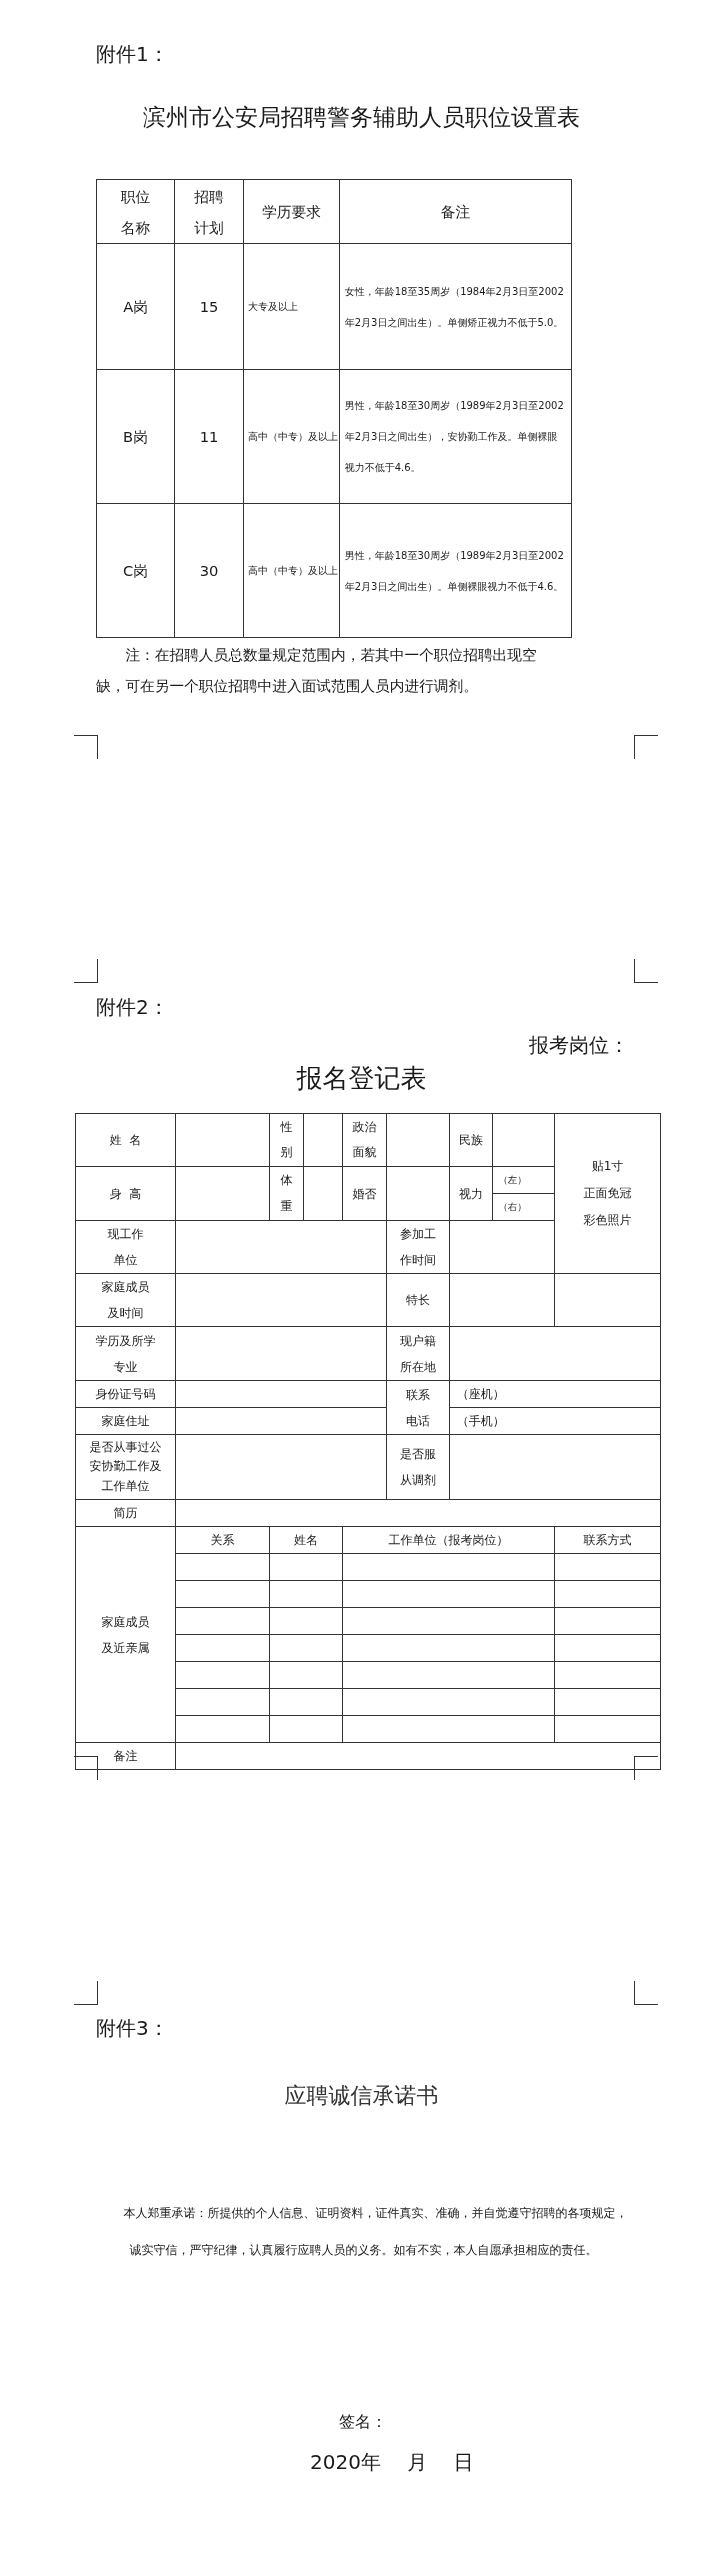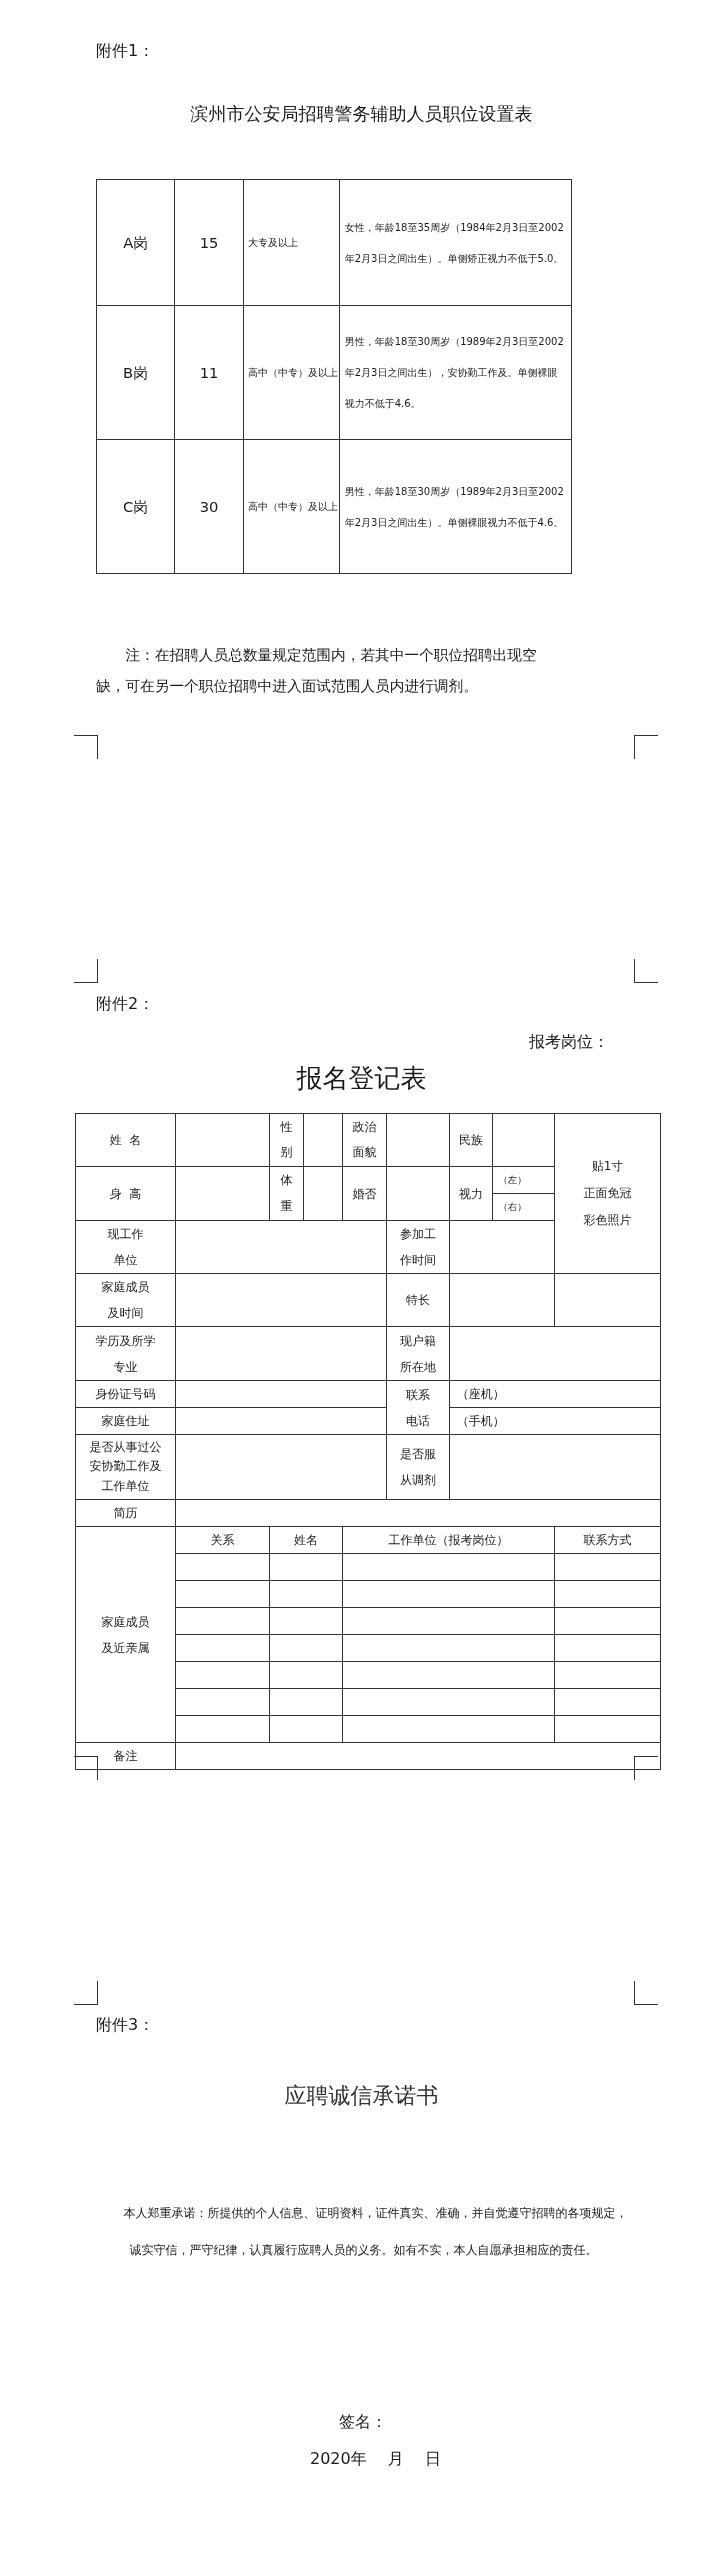--- a/index.html
+++ b/index.html
@@ -1,22 +1,22 @@
 <!DOCTYPE html>
 <html style="font-size:10.7px"><head>
 <meta charset="utf-8">
 <style>
   html, body { margin: 0; padding: 0; background: #ffffff; }
   body {
     width: 723px; height: 2576px; position: relative; overflow: hidden;
     font-family: "DejaVu Sans", "Liberation Sans", sans-serif; color: #1a1a1a;
   }
   .abs { position: absolute; }
-  .attach-label { font-size: 16px; }
-  .title1 { font-size: 18px; width: 723px; left: 0; text-align: center; letter-spacing: 0px; }
+  .attach-label { font-size: 20px; }
+  .title1 { font-size: 23px; width: 723px; left: 0; text-align: center; letter-spacing: 0px; }
   .title2 { font-size: 26px; width: 723px; left: 0; text-align: center; }
   .title3 { font-size: 22px; width: 723px; left: 0; text-align: center; color: #333; }
   .mark { position: absolute; border-color: #333; border-style: solid; border-width: 0; width: 23px; height: 23px; }
   .mark.tl { border-right-width: 1px; border-top-width: 1px; }   
   .mark.tr { border-left-width: 1px; border-top-width: 1px; }    
   .mark.bl { border-right-width: 1px; border-bottom-width: 1px; } 
   .mark.br { border-left-width: 1px; border-bottom-width: 1px; }  
 
   table { border-collapse: collapse; table-layout: fixed; }
   td { border: 1px solid #333; padding: 0; text-align: center; vertical-align: middle; }
@@ -44,20 +44,32 @@
 <div class="abs title1" style="top:102px;">滨州市公安局招聘警务辅助人员职位设置表</div>
 
 <table id="t1">
   <colgroup>
     <col style="width:78px">
       <col style="width:69px">
       <col style="width:96px">
       <col style="width:232px">
   </colgroup>
   <tbody>
+      <tr style="height:64px">
+    <td>
+      <div>职位</div>
+      <div>名称</div>
+    </td>
+    <td>
+      <div>招聘</div>
+      <div>计划</div>
+    </td>
+    <td>学历要求</td>
+    <td>备注</td>
+  </tr>
   <tr style="height:126px">
     <td>A岗</td>
     <td>15</td>
     <td class="edu">大专及以上</td>
     <td class="remark">女性，年龄18至35周岁（1984年2月3日至2002年2月3日之间出生）。单侧矫正视力不低于5.0。</td>
   </tr>
   <tr style="height:134px">
     <td>B岗</td>
     <td>11</td>
     <td class="edu">高中（中专）及以上</td>
@@ -270,14 +282,14 @@
 
 <div class="mark tl" style="left:74px; top:1756px;"></div>
 <div class="mark tr" style="left:634px; top:1756px;"></div>
 <div class="mark bl" style="left:74px; top:1981px;"></div>
 <div class="mark br" style="left:634px; top:1981px;"></div>
 
 <div class="abs attach-label" style="left:96px; top:2015px;">附件3：</div>
 <div class="abs title3" style="top:2081px;">应聘诚信承诺书</div>
 <div class="abs para3">本人郑重承诺：所提供的个人信息、证明资料，证件真实、准确，并自觉遵守招聘的各项规定，诚实守信，严守纪律，认真履行应聘人员的义务。如有不实，本人自愿承担相应的责任。</div>
 <div class="abs" style="left:339px; top:2412px; font-size:16px;">签名：</div>
-<div class="abs" style="left:310px; top:2449px; font-size:16px; white-space:pre;">2020年　 月　 日</div>
+<div class="abs" style="left:310px; top:2449px; font-size:20px; white-space:pre;">2020年　 月　 日</div>
 
 
 </body></html>

